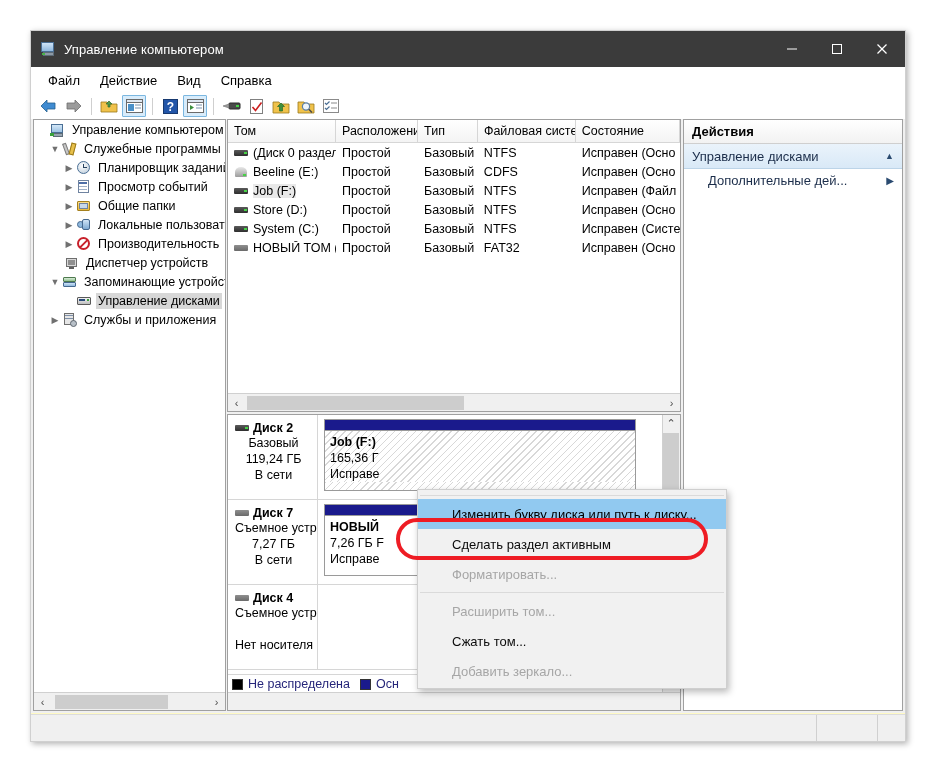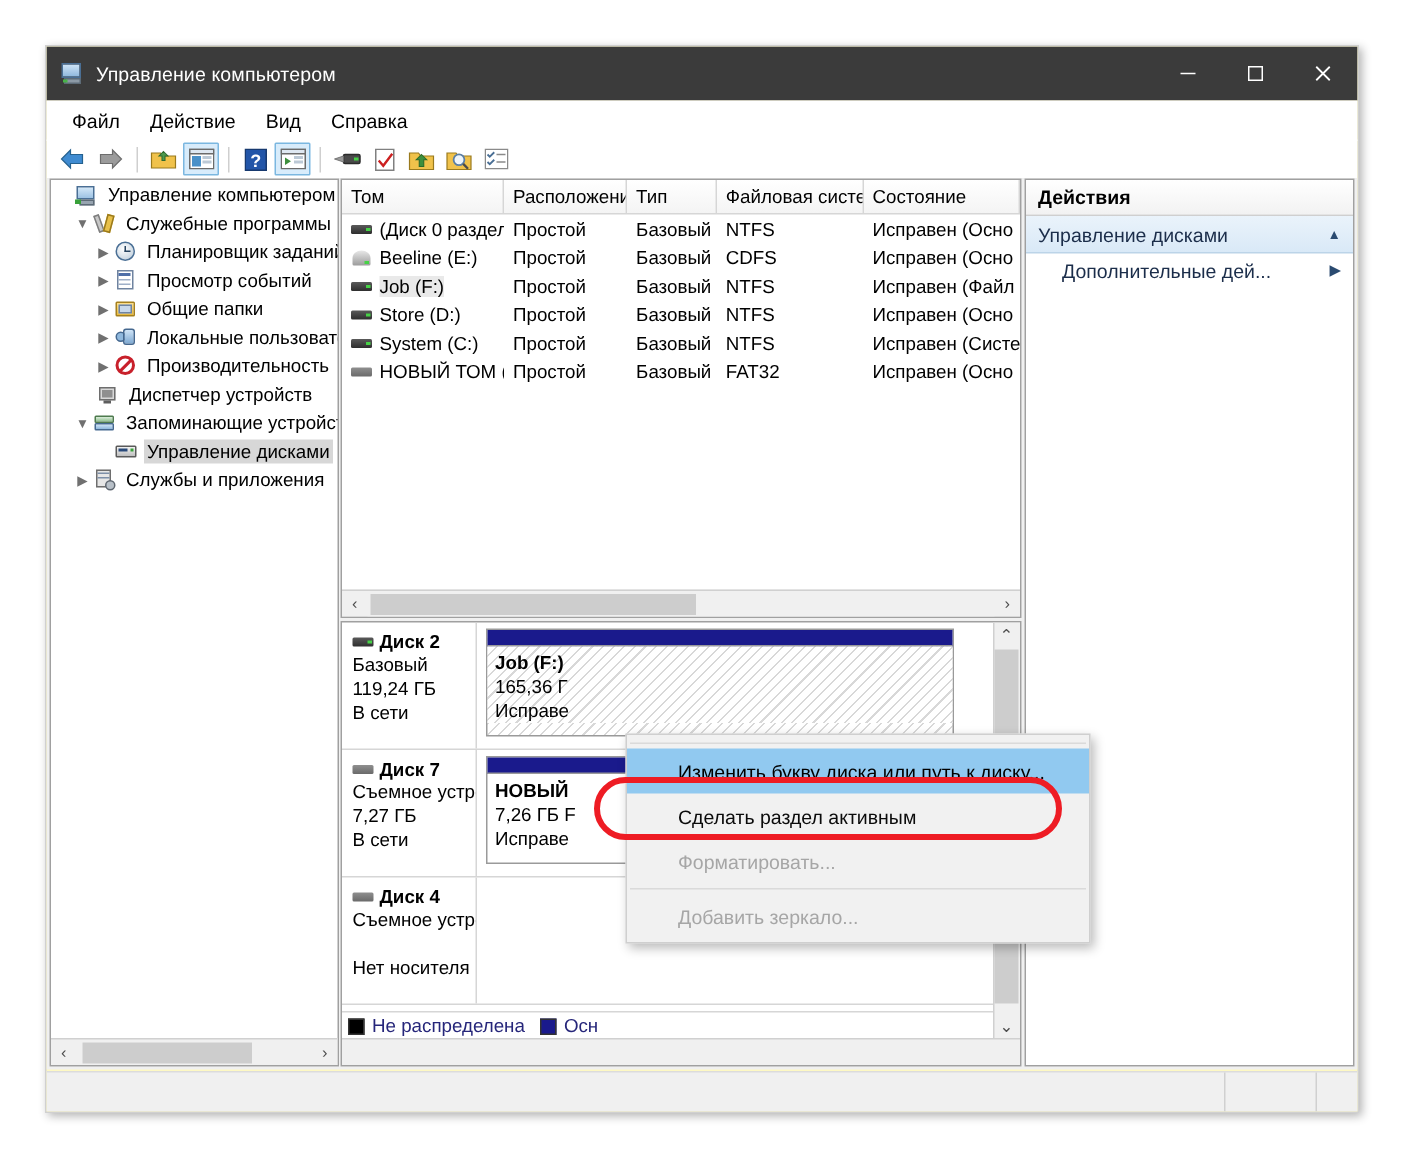--- a/index.html
+++ b/index.html
@@ -199,21 +199,21 @@
 
   
   .disk-pane {
     position: absolute; left: 0; top: 295px; right: 0; bottom: 0;
     background: #ffffff; border: 1px solid #a0a0a0; box-sizing: border-box; overflow: hidden;
   }
   .disk-scroll { position: absolute; left: 0; top: 0; right: 17px; bottom: 17px; overflow: hidden; }
   .disk-row { display: flex; height: 84px; border-bottom: 1px solid #d6d6d6; }
   .disk-info {
     width: 90px; flex: none; padding: 6px 5px 0 7px; box-sizing: border-box;
-    border-right: 1px solid #d6d6d6; overflow: hidden;
+    border-right: 1px solid #d6d6d6; overflow: hidden; text-align: center;
   }
   .disk-title { font-size: 12.5px; font-weight: bold; color:#000; display:flex; align-items:center; white-space: nowrap; }
   .disk-title .drv-icon { margin-right: 3px; }
   .disk-meta { font-size: 12.5px; color:#000; line-height: 16px; white-space: nowrap; }
   .disk-graph { flex: 1; padding: 4px 6px 4px 6px; box-sizing: border-box; overflow: hidden; position: relative; }
   .part {
     border: 1px solid #9a9a9a; box-sizing: border-box; height: 72px; position: relative; background: #ffffff;
   }
   .part-bar { height: 10px; background: #1a1a8c; border-bottom: 1px solid #9a9a9a; }
   .part-body { padding: 3px 5px 0 5px; font-size: 12.5px; color:#000; line-height:16px; white-space: nowrap; overflow:hidden; }
@@ -748,20 +748,22 @@
     <div class="sb-cell" style="width:785px"></div>
     <div class="sb-cell" style="width:60px"></div>
   </div>
 
   <div class="ctxmenu">
     <div class="cm-sep"></div>
     <div class="cmi hl">Изменить букву диска или путь к диску...</div>
     <div class="cmi">Сделать раздел активным</div>
     <div class="cmi disabled">Форматировать...</div>
     <div class="cm-sep"></div>
+    <div class="cmi disabled">Расширить том...</div>
+    <div class="cmi">Сжать том...</div>
     <div class="cmi disabled">Добавить зеркало...</div>
 
   </div>
 
  </div>
 
  <div class="red-ring"></div>
 </div>
 
 </body></html>

